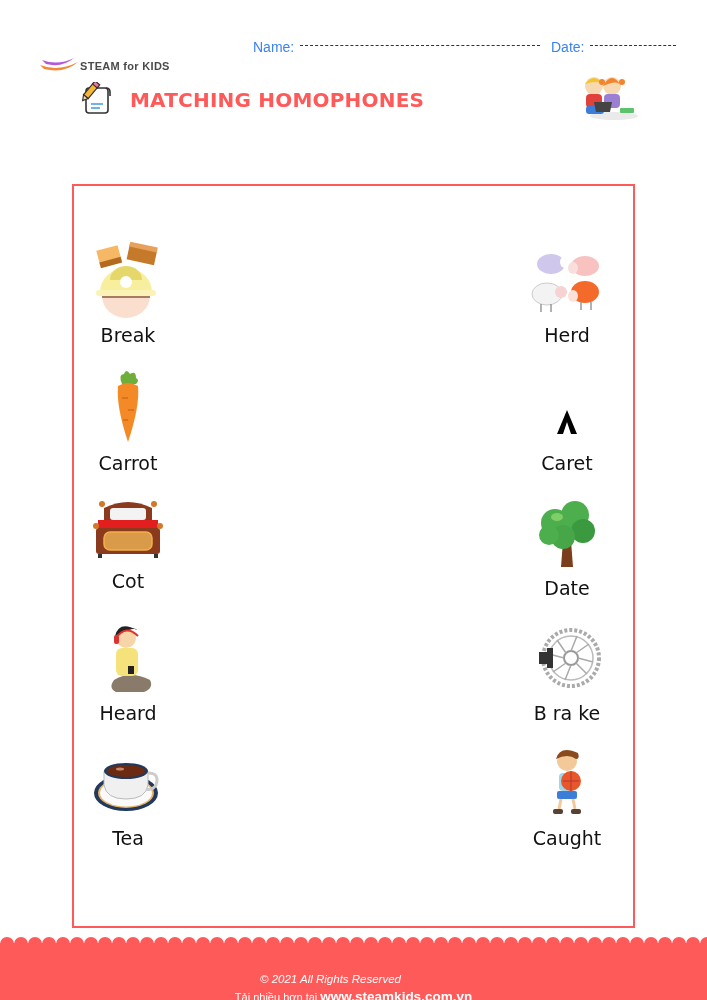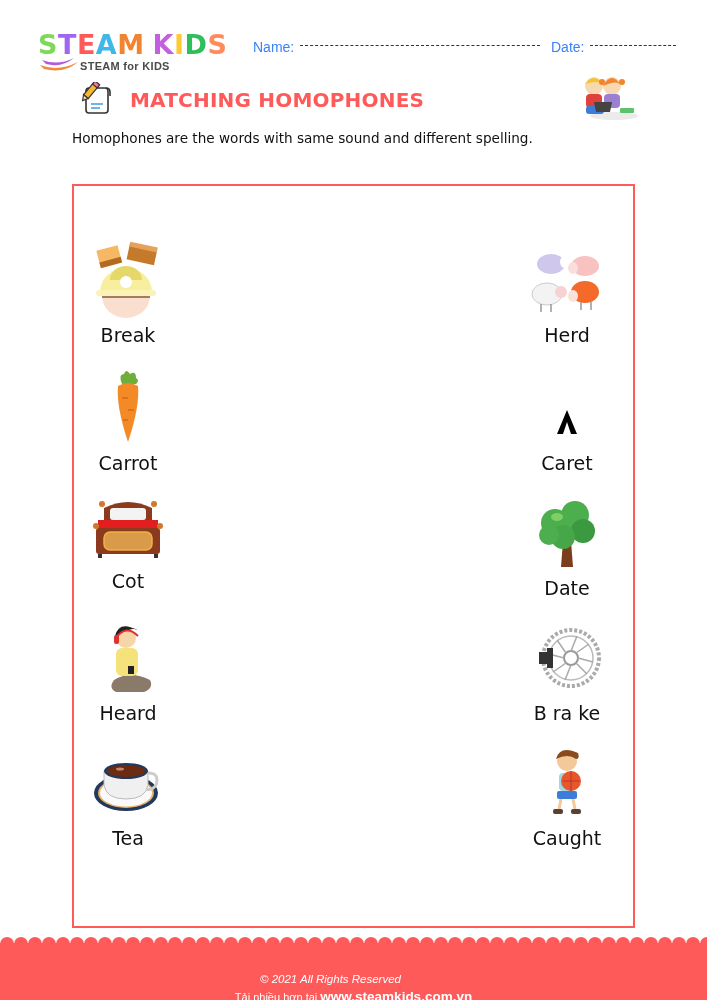--- a/index.html
+++ b/index.html
@@ -34,23 +34,20 @@
   .footer { position: absolute; left: 0; top: 943px; width: 707px; height: 57px; background: #ff5a5a; }
   .scallops { position: absolute; left: 0; top: 937px; width: 707px; height: 12px; }
   .footer-line1 { position: absolute; left: 0; width: 707px; top: 952px; text-align: center; color: #fff; font-family: "Liberation Sans", sans-serif; font-size: 11px; margin-top: 37px; }
   .footer-line1 b { font-size: 13.5px; font-weight: bold; }
   .footer-line2 { position: absolute; left: 0; width: 661px; top: 973px; text-align: center; color: #fff; font-family: "Liberation Sans", sans-serif; font-style: italic; font-size: 11.5px; }
 </style>
 </head>
 <body>
 
 <div class="logo">
-  <div class="logo-word">
-    <span style="color:#7ed957">S</span><span style="color:#a066f0">T</span><span style="color:#ff5a5a">E</span><span style="color:#3fb7e8">A</span><span style="color:#f2842f">M</span><span style="width:8px"></span><span style="color:#c45fe0">K</span><span style="color:#ffc934">I</span><span style="color:#2fbf5a">D</span><span style="color:#ff8a5c">S</span>
-  </div>
   <svg class="logo-swoosh" width="40" height="16" viewBox="0 0 40 16">
     <path d="M2 4 Q18 10 34 2 Q22 12 6 8 Z" fill="#b45ad8"></path>
     <path d="M0 9 Q18 16 38 6 Q24 18 4 13 Z" fill="#f28a3a"></path>
   </svg>
   <div class="logo-sub">STEAM for KIDS</div>
 </div>
 
 <div class="fill-line name-line">
   <span>Name:</span>
   <span class="dots"></span>
@@ -82,21 +79,20 @@
   <circle cx="38" cy="14" r="9" fill="#f6d9b0"></circle>
   <path d="M29 14 q9 -16 18 0 q-3 -7 -18 0" fill="#f2842f"></path>
   <circle cx="28" cy="10" r="3" fill="#f2842f"></circle>
     <circle cx="48" cy="10" r="3" fill="#f2842f"></circle>
   <rect x="30" y="22" width="16" height="14" rx="4" fill="#9b7fd3"></rect>
   <path d="M20 30 L38 30 L36 40 L22 40 Z" fill="#444"></path>
   <rect x="46" y="36" width="14" height="5" rx="1" fill="#5cc26b"></rect>
 </svg>
 
 <div class="instructions">
-  <div>Homophones are the words with same sound and different spelling.</div>
 </div>
 
 <div class="frame"></div>
 
 <div class="item" style="left:73px; top:240px;">
   <svg class="pic" viewBox="0 0 80 80">
     <path d="M14 56 a24 22 0 0 0 48 0 Z" fill="#fadfcf"></path>
     <path d="M12 52 a26 24 0 0 1 52 0 Z" fill="#f7ef9e"></path>
     <path d="M22 40 a16 14 0 0 1 32 0" fill="#e6d76a"></path>
     <rect x="8" y="50" width="60" height="6" rx="3" fill="#fbf3b5"></rect>

